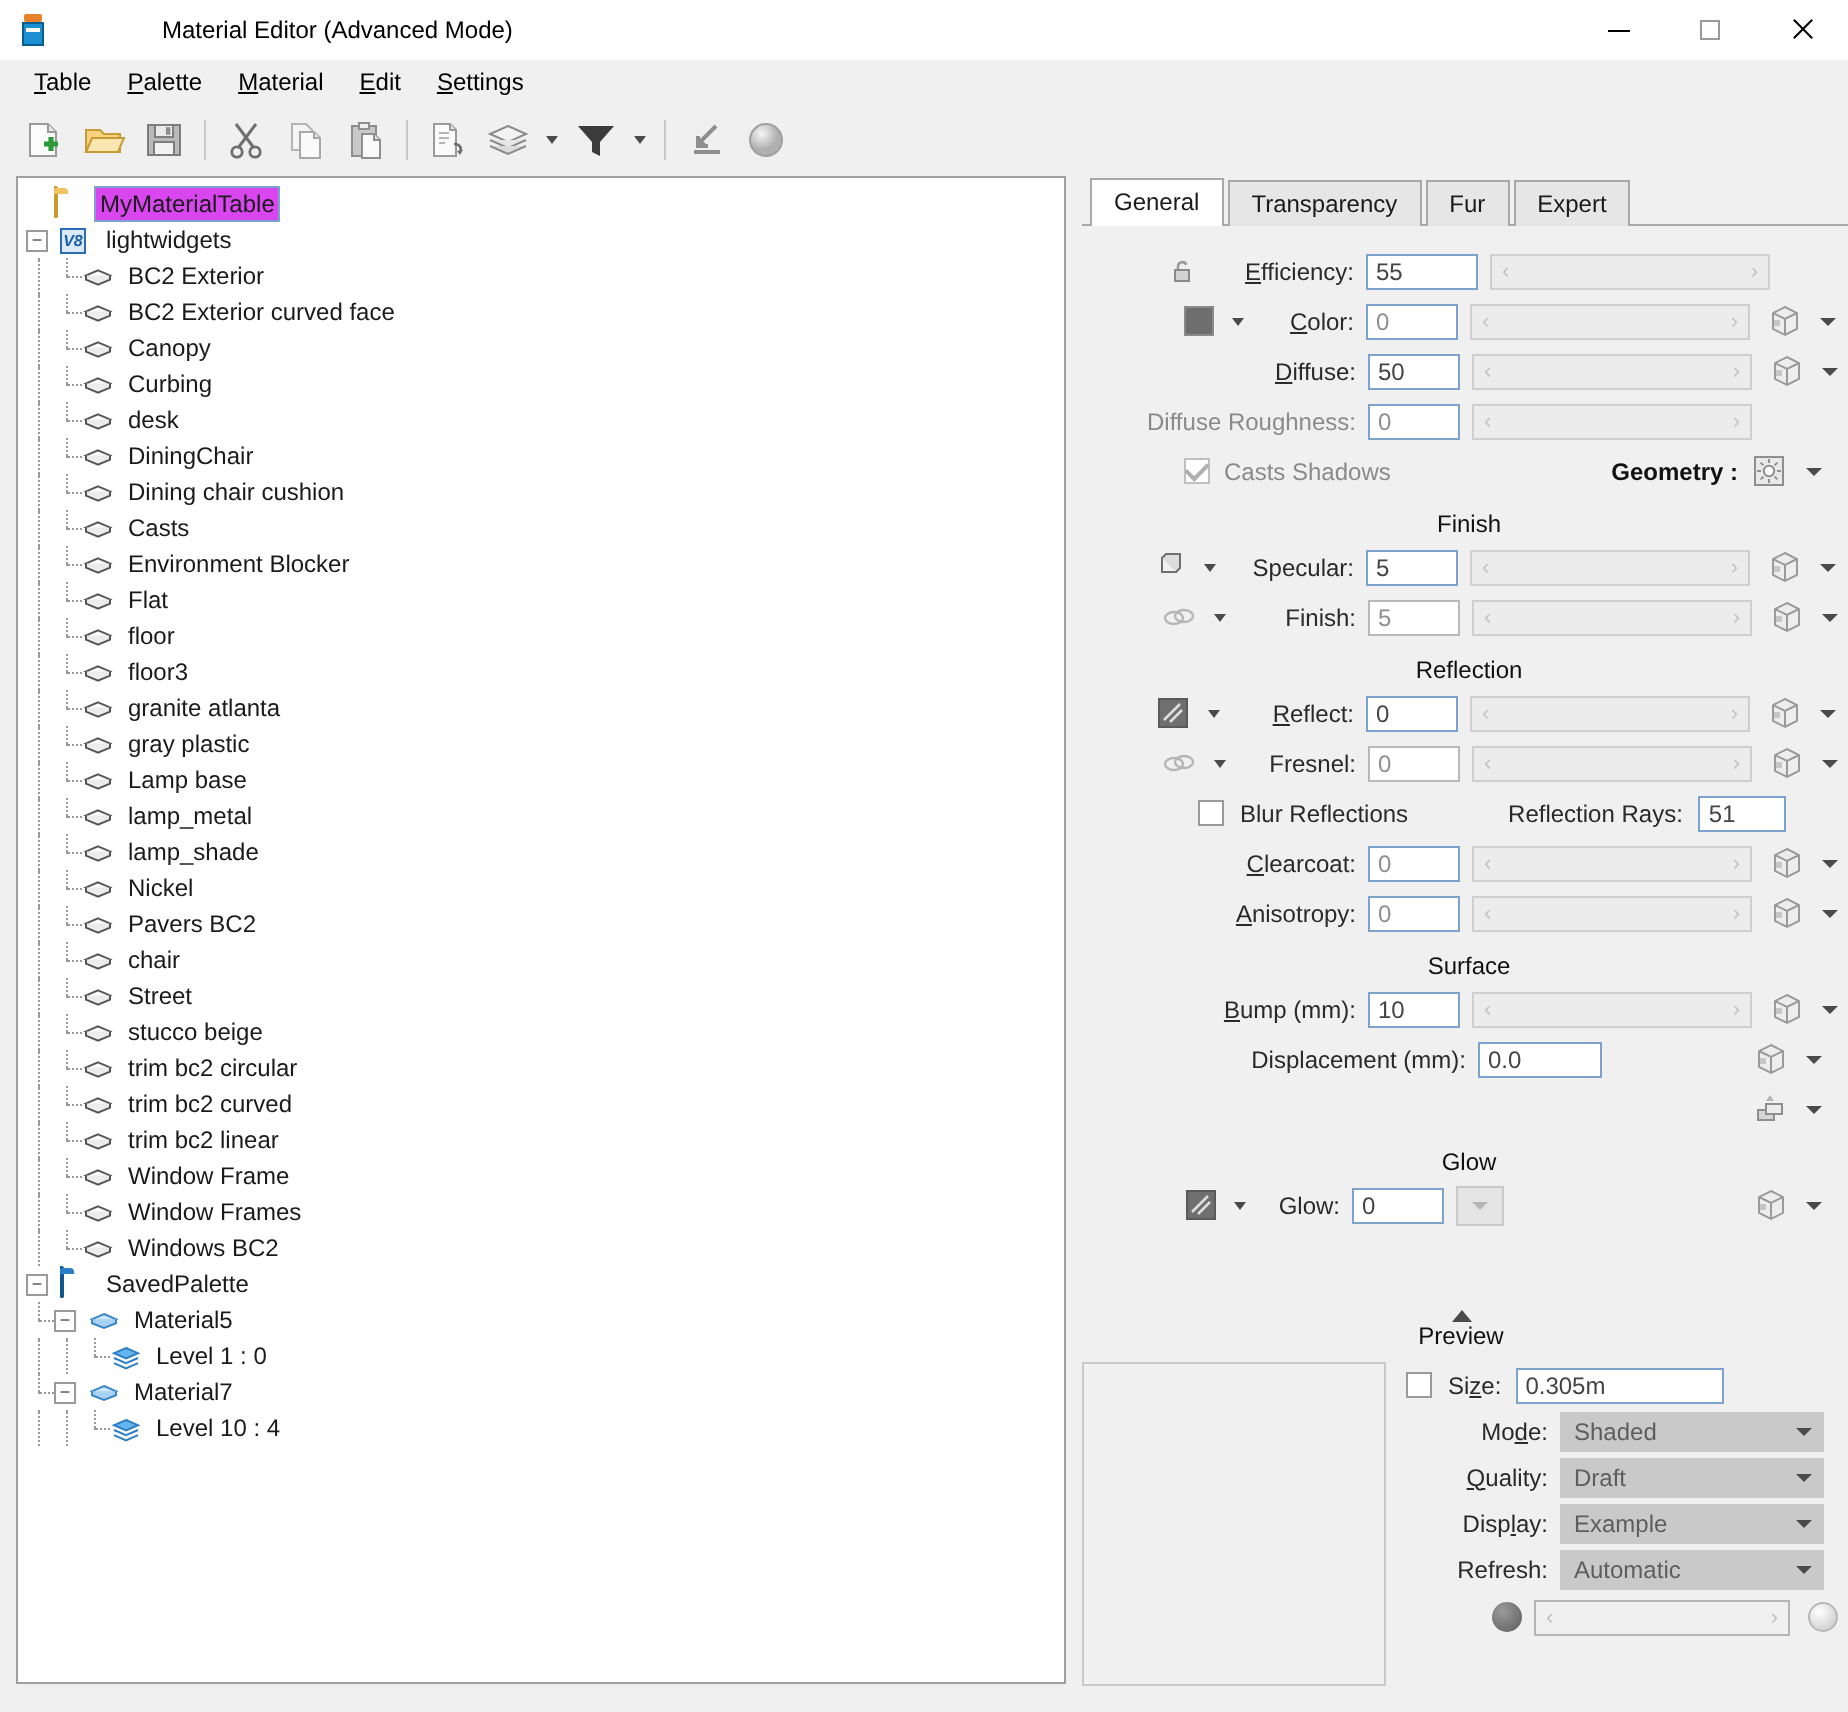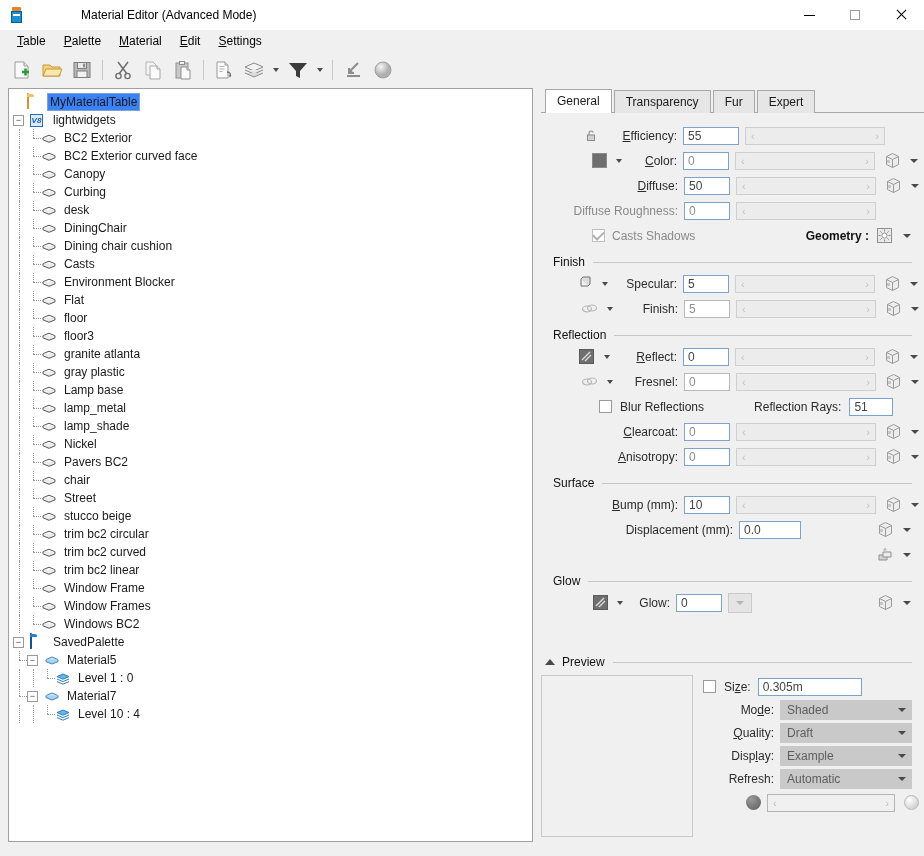--- a/index.html
+++ b/index.html
@@ -52,21 +52,21 @@
   .tree-panel{
     width:525px;margin:0 0 0 8px;background:#ffffff;border:1px solid #a0a0a0;
     height:754px;overflow:hidden;position:relative;box-sizing:border-box;
   }
   .right-panel{flex:1;margin-left:8px;margin-right:0;position:relative;}
 
   
   .tree{padding:4px 0 0 0;font-size:12px;}
   .trow{display:flex;align-items:center;height:18px;padding-left:4px;position:relative;white-space:nowrap;}
   .tlabel{padding:0 3px;line-height:16px;}
-  .trow.selected .tlabel{background:#3b82f6;border:1px solid #7da2ce;padding:0 2px;}
+  .trow.selected .tlabel{background:#d946ef;border:1px solid #7da2ce;padding:0 2px;}
   .expander{width:11px;height:11px;border:1px solid #9a9a9a;background:#fff;display:inline-flex;align-items:center;justify-content:center;font-size:9px;line-height:1;color:#444;margin-right:3px;box-sizing:border-box;flex:none;}
   .expander-spacer{width:14px;flex:none;}
   .dots{flex:none;width:14px;height:18px;position:relative;}
   .dots:before{content:"";position:absolute;left:6px;top:0;bottom:0;border-left:1px dotted #9a9a9a;}
   .dots.elbow:before{bottom:9px;}
   .dots.elbow:after{content:"";position:absolute;left:6px;top:9px;width:8px;border-top:1px dotted #9a9a9a;}
   
   .ic{flex:none;width:16px;height:16px;margin-right:4px;position:relative;}
   .ic-folder{width:15px;height:12px;background:#f3c261;border:1px solid #c99a2e;border-radius:1px 3px 2px 2px;box-sizing:border-box;margin-top:2px;}
   .ic-folder.blue{background:#2a7fc9;border-color:#15558f;}
@@ -96,21 +96,21 @@
   .cube{flex:none;width:17px;height:17px;position:relative;}
   .sw{flex:none;width:15px;height:15px;border:1px solid #8a8a8a;box-sizing:border-box;}
   .sw.gray{background:#6e6e6e;}
   .chain{flex:none;width:17px;height:13px;}
   .chk{width:13px;height:13px;border:1px solid #9a9a9a;background:#fff;box-sizing:border-box;display:inline-flex;align-items:center;justify-content:center;flex:none;}
   .chk.dim{border-color:#c0c0c0;}
   .chk .tick{width:9px;height:5px;border-left:2px solid #b0b0b0;border-bottom:2px solid #b0b0b0;transform:rotate(-45deg);margin-top:-3px;}
   .chk.on .tick{border-color:#b0b0b0;}
 
   
-  .group{display:flex;align-items:center;margin:7px 0 2px 12px;}
+  .group{display:flex;align-items:center;margin:7px 0 2px 12px;flex-direction:column;}
   .group .gname{font-size:12px;color:#111;padding-right:8px;}
   .group .gline{flex:1;height:1px;background:#c6c6c6;margin-right:12px;}
   .tri-up{width:0;height:0;border-left:5px solid transparent;border-right:5px solid transparent;border-bottom:6px solid #4a4a4a;margin-right:7px;}
 
   
   .preview-box{
     width:150px;height:160px;border:1px solid #c8c8c8;background:#f0f0f0;
   }
   .ddl{
     height:20px;background:#c9c9c9;border:1px solid #c9c9c9;box-sizing:border-box;

